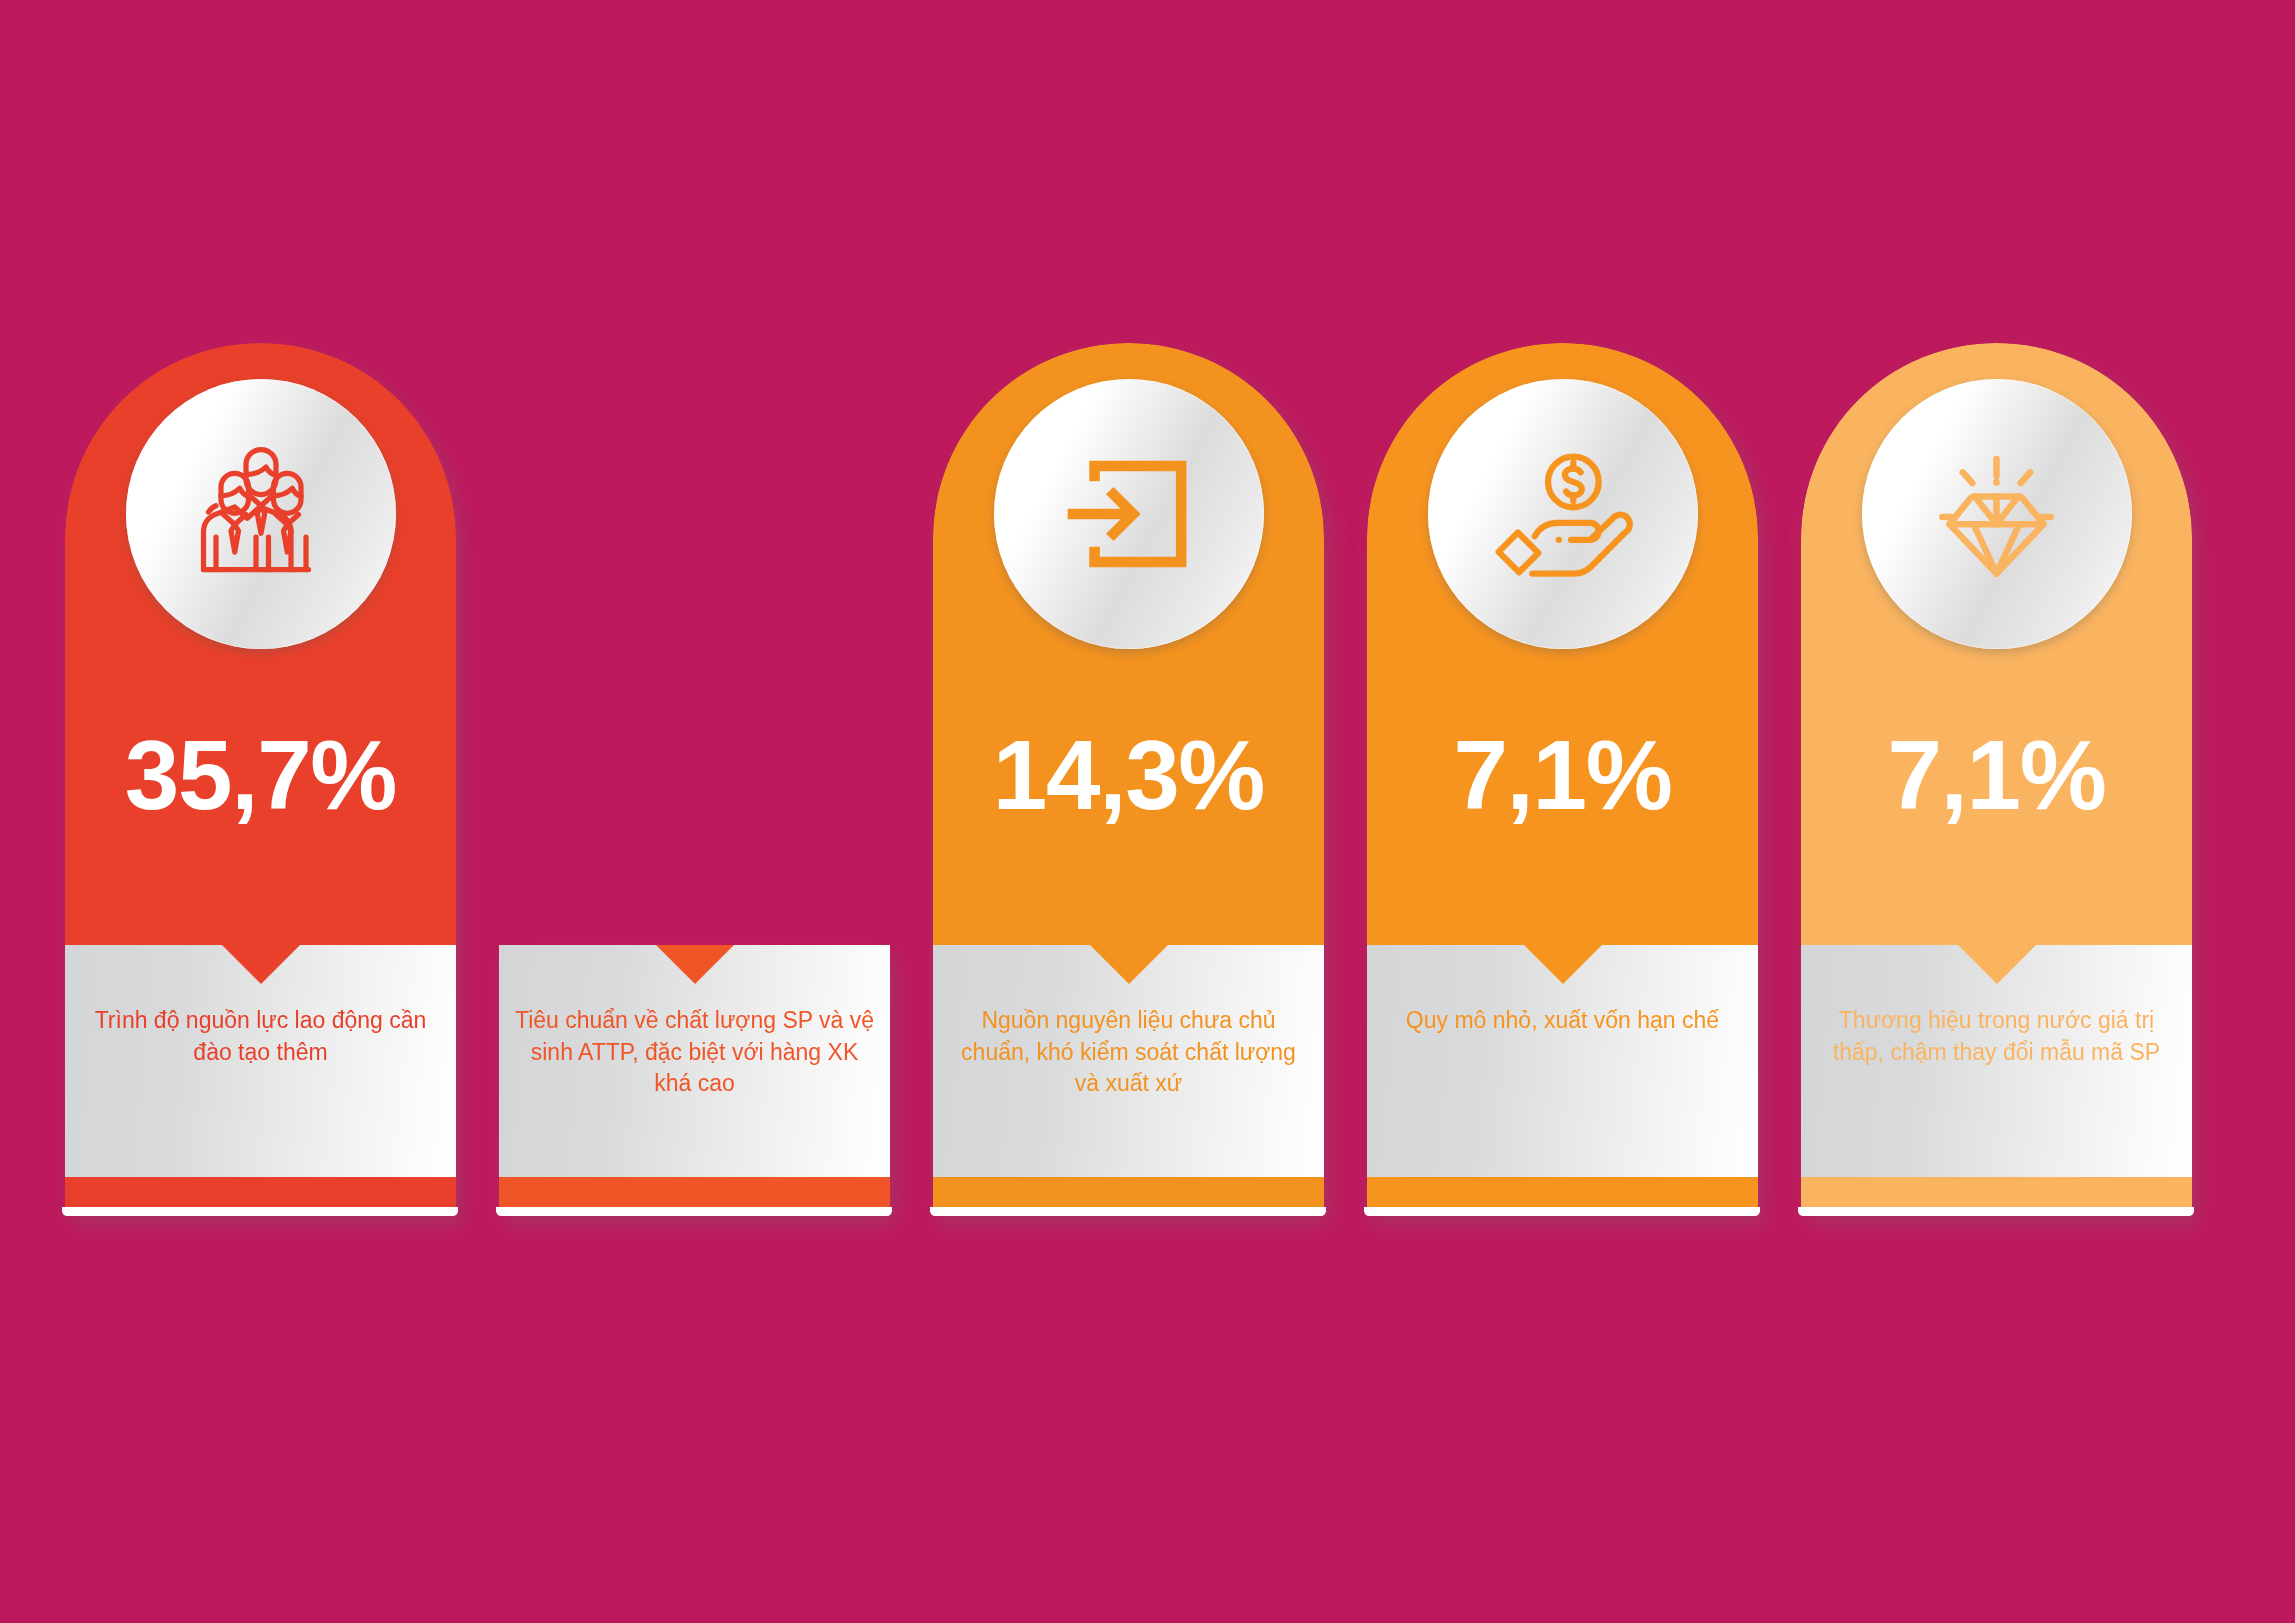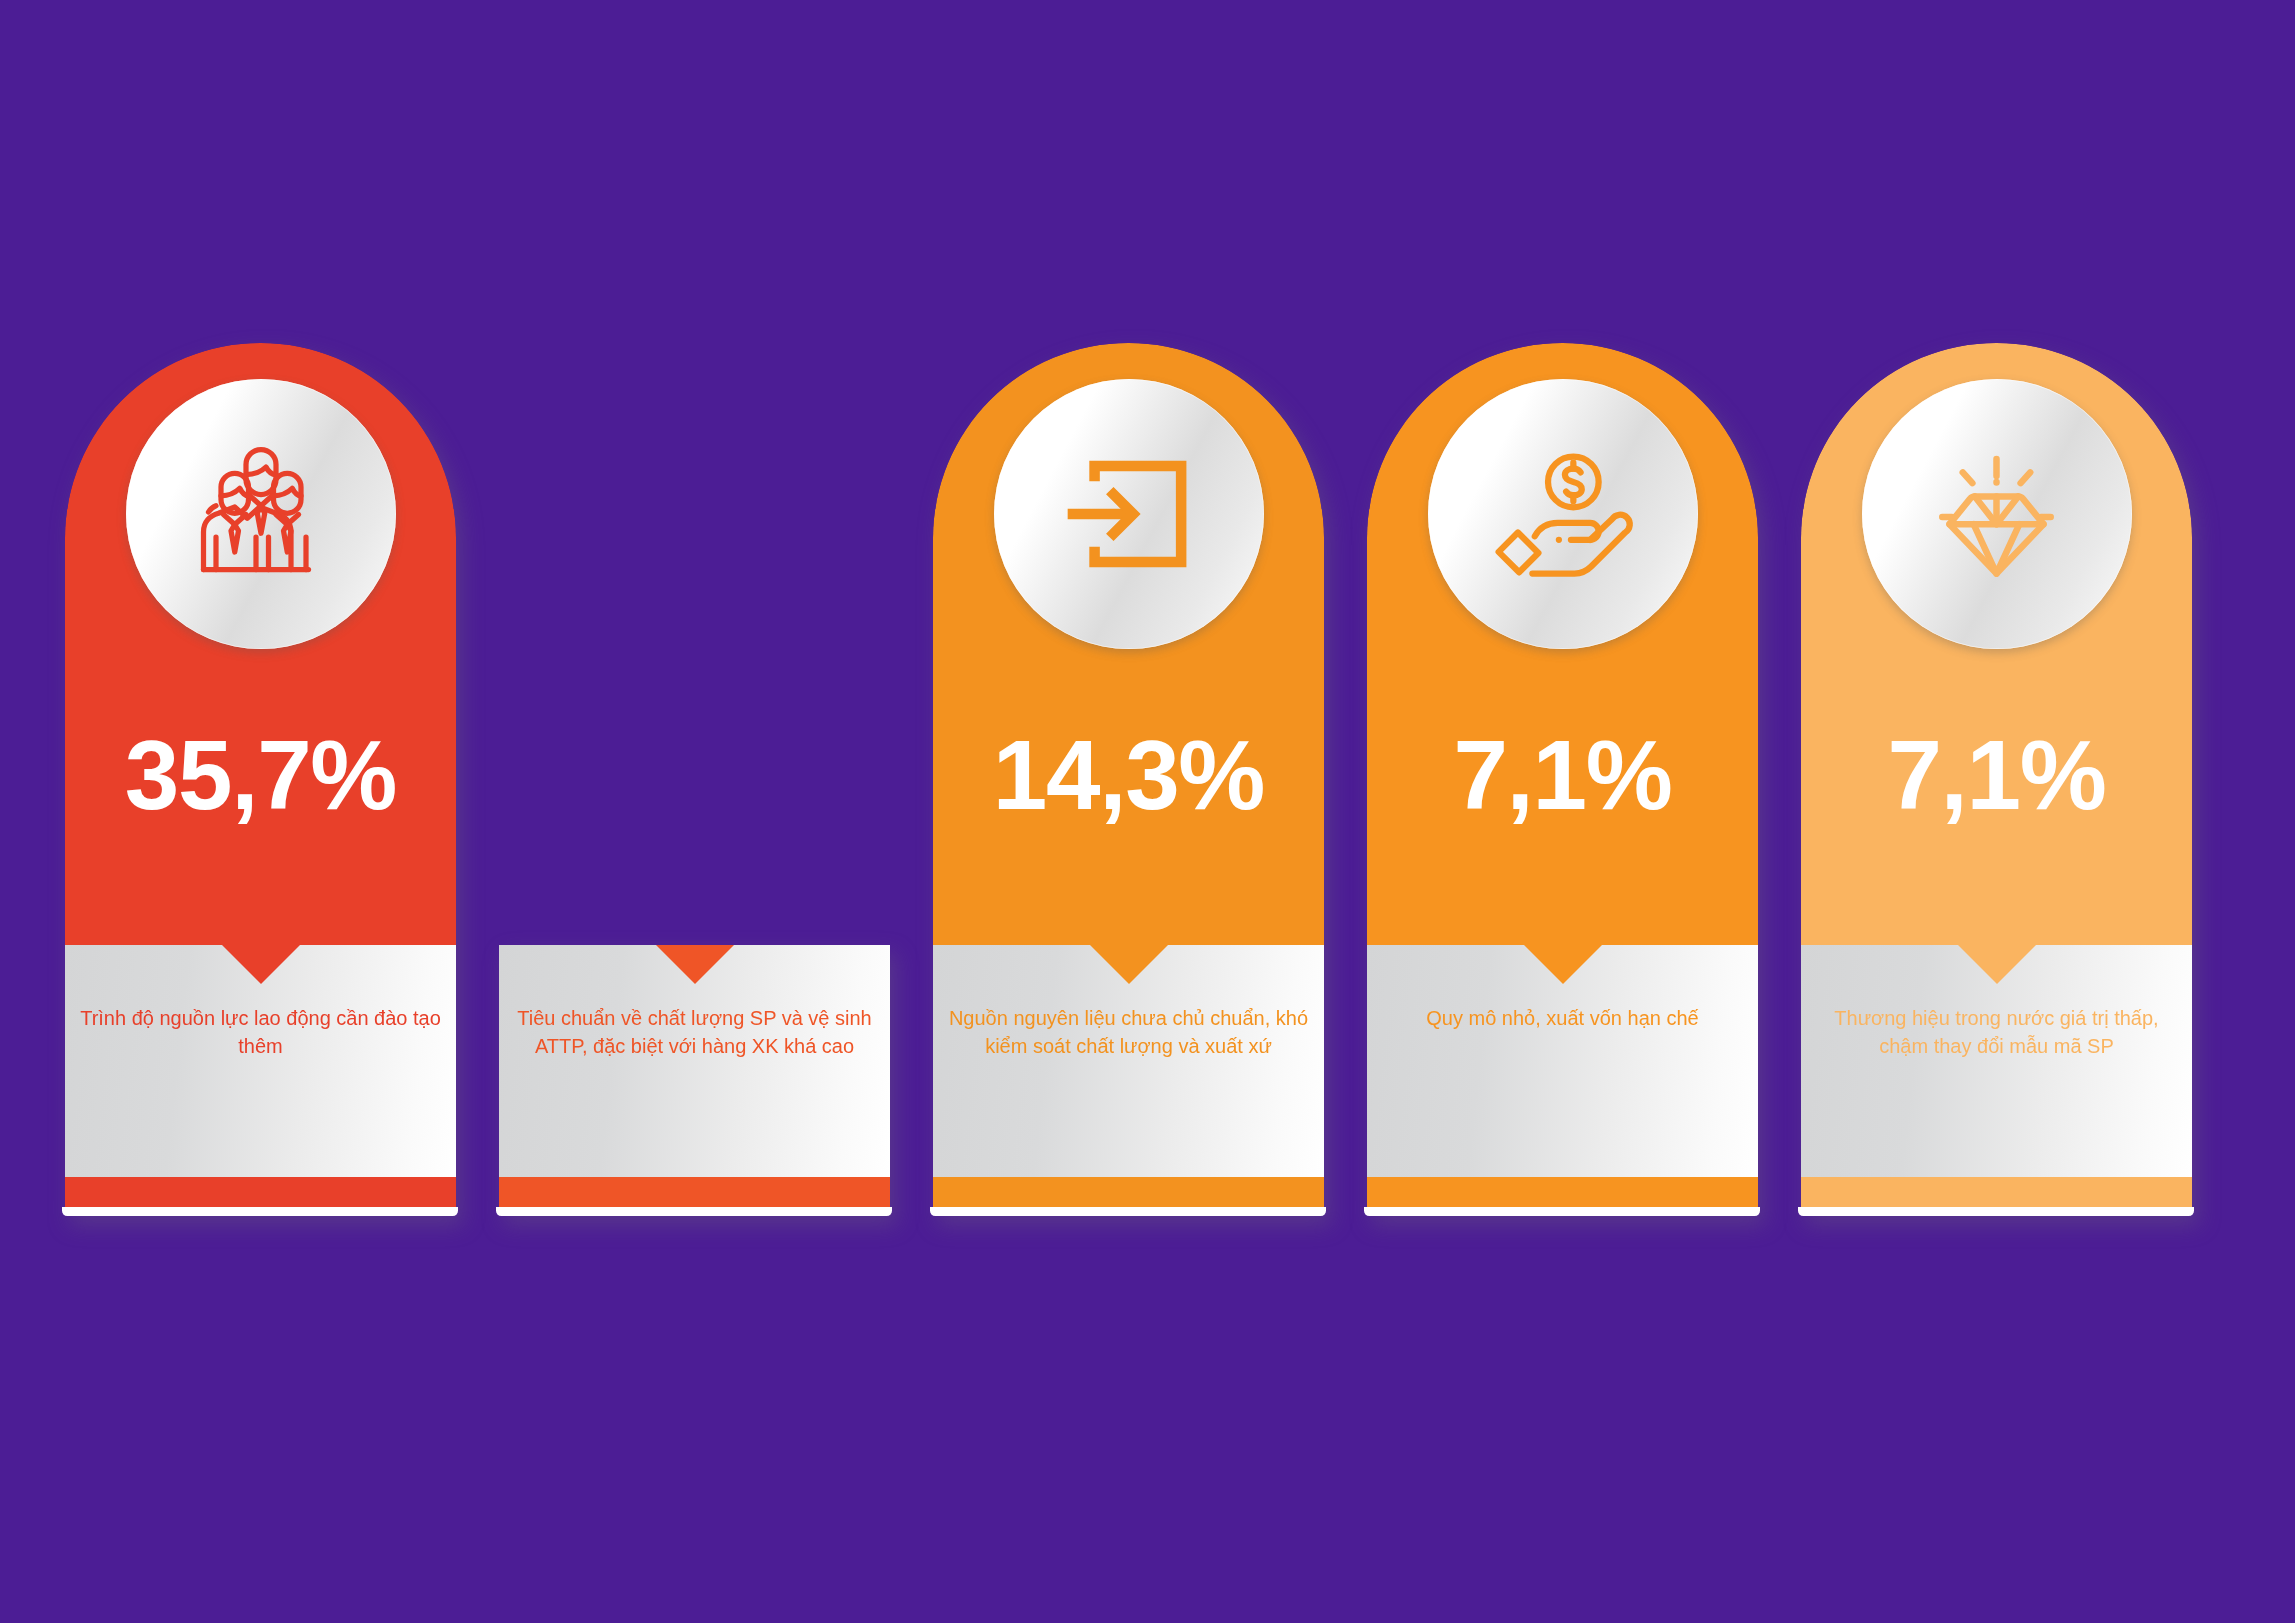--- a/index.html
+++ b/index.html
@@ -10,21 +10,21 @@
     height: 1624px;
     background: #ffffff;
     font-family: "Liberation Sans", sans-serif;
     overflow: hidden;
   }
 
   #stage {
     position: relative;
     width: 2295px;
     height: 1624px;
-    background: #4c1d95;
+    background: #be185d;
   }
 
   .cards-row {
     position: absolute;
     left: 65px;
     top: 343px;
     width: 2152px;
     height: 877px;
     display: flex;
     flex-direction: row;
@@ -111,21 +111,21 @@
     border-left: 39px solid transparent;
     border-right: 39px solid transparent;
   }
 
   .caption-text {
     position: absolute;
     left: 14.4px;
     right: 14.4px;
     top: 60px;
     text-align: center;
-    font-size: 20px;
+    font-size: 23px;
     line-height: 1.38;
     font-family: "Liberation Sans", sans-serif;
     font-weight: normal;
   }
 
   
   .card-foot {
     position: absolute;
     left: 0;
     top: 834px;

